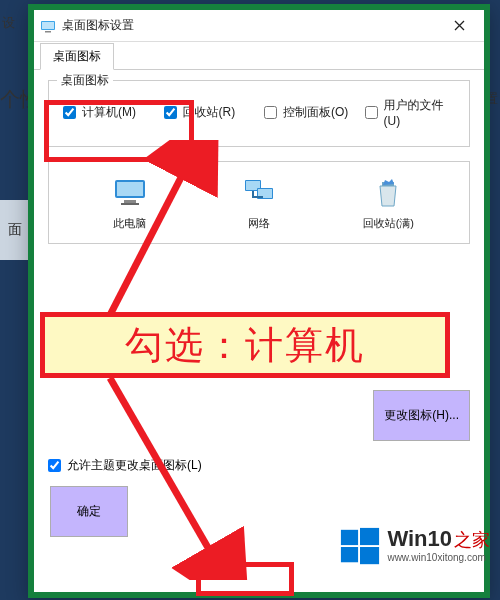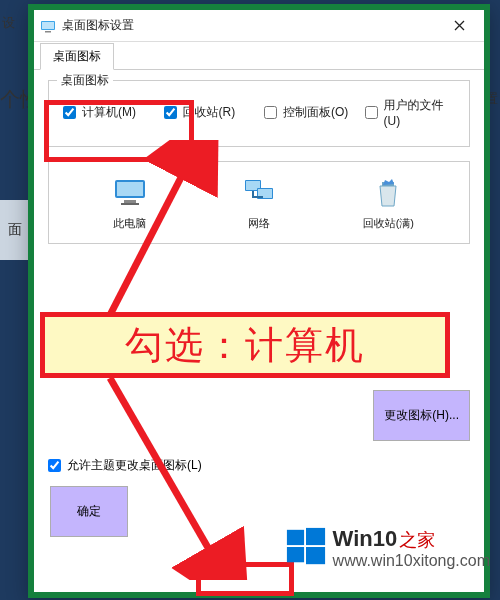--- a/index.html
+++ b/index.html
@@ -38,21 +38,21 @@
     position:absolute; left:40px; top:312px; width:410px; height:66px;
     border:5px solid #ec1c24; background:#fef9c3; display:flex; align-items:center; justify-content:center;
     font-size:38px; color:#ec1c24; font-weight:400; letter-spacing:2px;
   }
   svg.arrow { position:absolute; pointer-events:none; }
   .watermark { position:absolute; right:10px; bottom:28px; display:flex; align-items:flex-start; gap:6px;}
   .watermark .wlogo svg { width:42px; height:42px; }
   .watermark .wtext { display:flex; flex-direction:column; }
   .watermark .wtitle { font-size:22px; font-weight:bold; color:#2a2a2a;}
   .watermark .wtitle span.red { color:#c00; font-size:18px; font-weight:normal; margin-left:2px;}
-  .watermark .wurl { font-size:16px; color:#555; }
+  .watermark .wurl { font-size:10px; color:#555; }
 </style>
 </head>
 <body>
 
 <div class="bg-left">设</div>
 <div class="bg-tab">个性</div>
 <div class="bg-strip">面</div>
 <div class="bg-right">设置</div>
 
 <div class="dialog">

